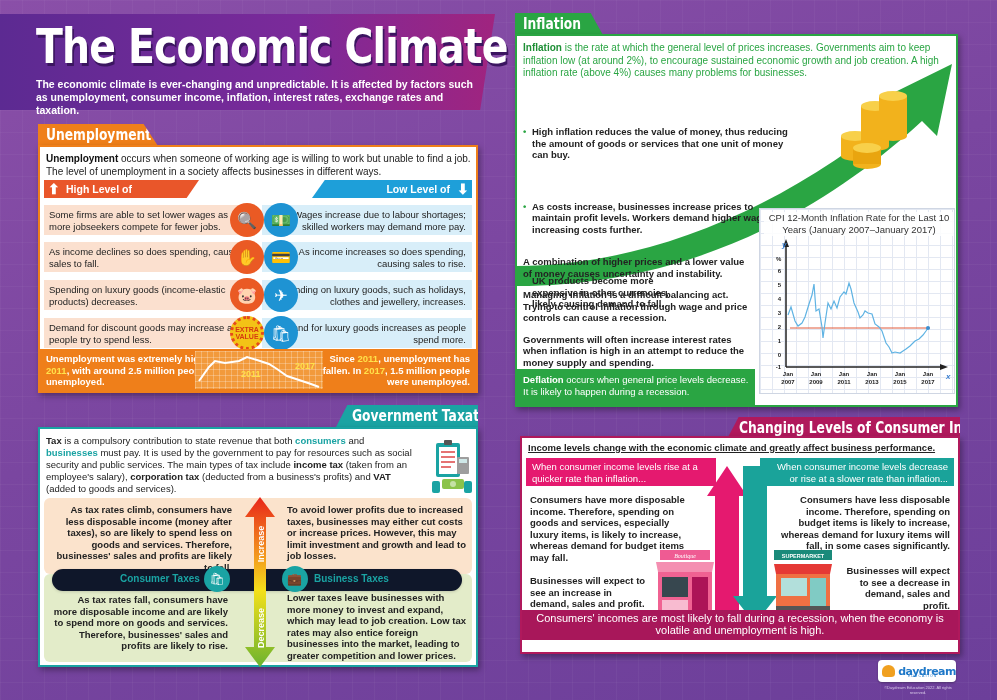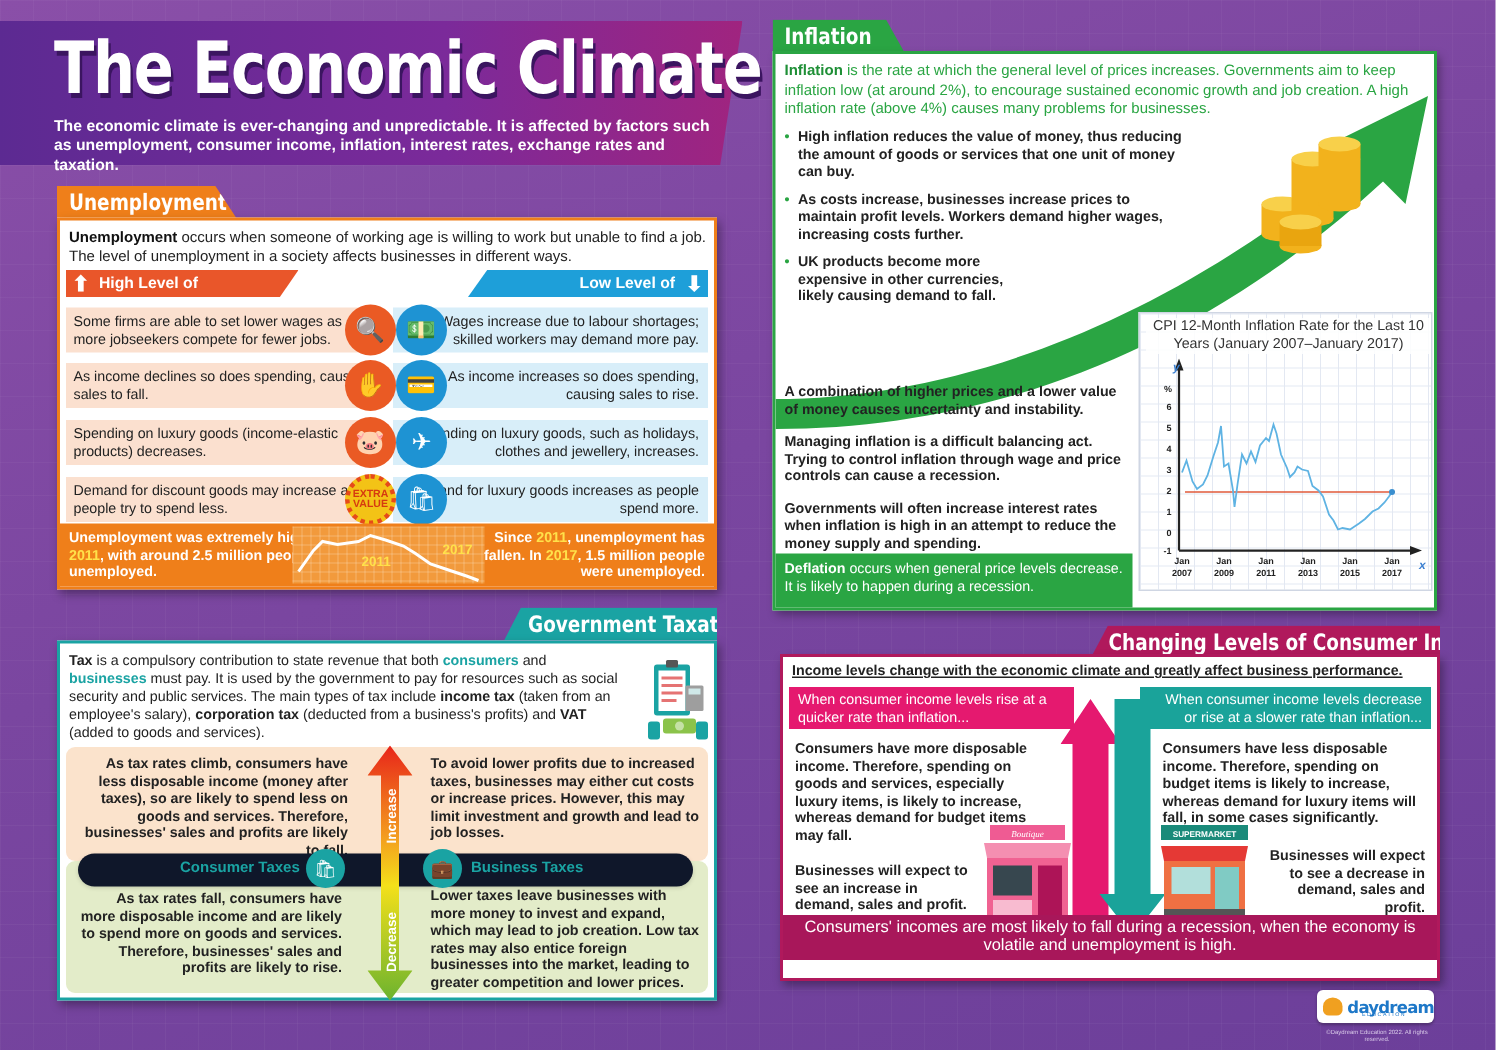--- a/index.html
+++ b/index.html
@@ -91,21 +91,21 @@
     background-size: 6px 6px;
   }
   .mini-lbl { position: absolute; color: #ffe14a; font-size: 9px; font-weight: bold; }
 
   
   .infl { left: 515px; top: 34px; width: 443px; height: 373px; border: 2px solid #2aa543; }
   .infl-tab { left: 515px; top: 13px; background: #2aa543; width: 88px; clip-path: polygon(0 0, 86% 0, 100% 100%, 0 100%); }
   .infl-intro { position: absolute; left: 6px; top: 6px; width: 430px; color: #2aa543; font-size: 10px; line-height: 12.5px; }
   .infl-intro b { color: #1e8f36; }
   .bullets { position: absolute; left: 6px; top: 50px; width: 270px; font-size: 9.5px; line-height: 11.5px; color: #222; font-weight: bold; }
-  .bullets li { list-style: none; padding-left: 9px; margin-bottom: 7px; position: relative; }
+  .bullets li { list-style: none; padding-left: 9px; margin-bottom: 7px; position: relative; margin-top: 40px; }
   .bullets li::before { content: "•"; color: #2aa543; position: absolute; left: 0; top: 0; }
   .infl-lower { position: absolute; left: 6px; top: 220px; width: 225px; font-size: 9.5px; line-height: 11.5px; color: #222; font-weight: bold; }
   .infl-lower p { margin-bottom: 10px; }
   .infl-foot {
     position: absolute; left: 0; bottom: 0; width: 238px; height: 36px; background: #2aa543;
     color: #fff; font-size: 9.5px; line-height: 11.5px; padding: 5px 6px;
   }
   .infl-foot b { color: #fff; }
   .big-arrow { position: absolute; left: 0; top: 0; width: 439px; height: 250px; pointer-events: none; }
 
@@ -151,21 +151,21 @@
   .inc-intro { position: absolute; left: 6px; top: 4px; font-size: 9.5px; color: #222; font-weight: bold; text-decoration: underline; }
   .inc-hdr-l {
     position: absolute; left: 4px; top: 20px; width: 190px; height: 28px; background: #e5196f; color: #fff;
     font-size: 9.5px; line-height: 11.5px; padding: 3px 6px;
   }
   .inc-hdr-r {
     position: absolute; right: 4px; top: 20px; width: 194px; height: 28px; background: #1aa39a; color: #fff;
     font-size: 9.5px; line-height: 11.5px; padding: 3px 6px; text-align: right;
   }
   .inc-l { position: absolute; left: 8px; top: 56px; width: 170px; font-size: 9.5px; line-height: 11.5px; color: #222; font-weight: bold; }
-  .inc-r { position: absolute; right: 8px; top: 56px; width: 175px; font-size: 9.5px; line-height: 11.5px; color: #222; font-weight: bold; }
+  .inc-r { position: absolute; right: 8px; top: 56px; width: 175px; font-size: 9.5px; line-height: 11.5px; color: #222; font-weight: bold; text-align: right; }
   .inc-l2 { position: absolute; left: 8px; top: 137px; width: 120px; font-size: 9.5px; line-height: 11.5px; color: #222; font-weight: bold; }
   .inc-r2 { position: absolute; right: 8px; top: 127px; width: 110px; font-size: 9.5px; line-height: 11.5px; color: #222; font-weight: bold; text-align: right; }
   .inc-foot {
     position: absolute; left: 0; bottom: 12px; width: 436px; height: 30px; background: #a8175a; color: #fff;
     font-size: 11px; line-height: 11.5px; text-align: center; padding-top: 3px;
   }
   .inc-arrows { position: absolute; left: 185px; top: 18px; width: 70px; height: 170px; }
   .shop { position: absolute; }
 
   .logo {

